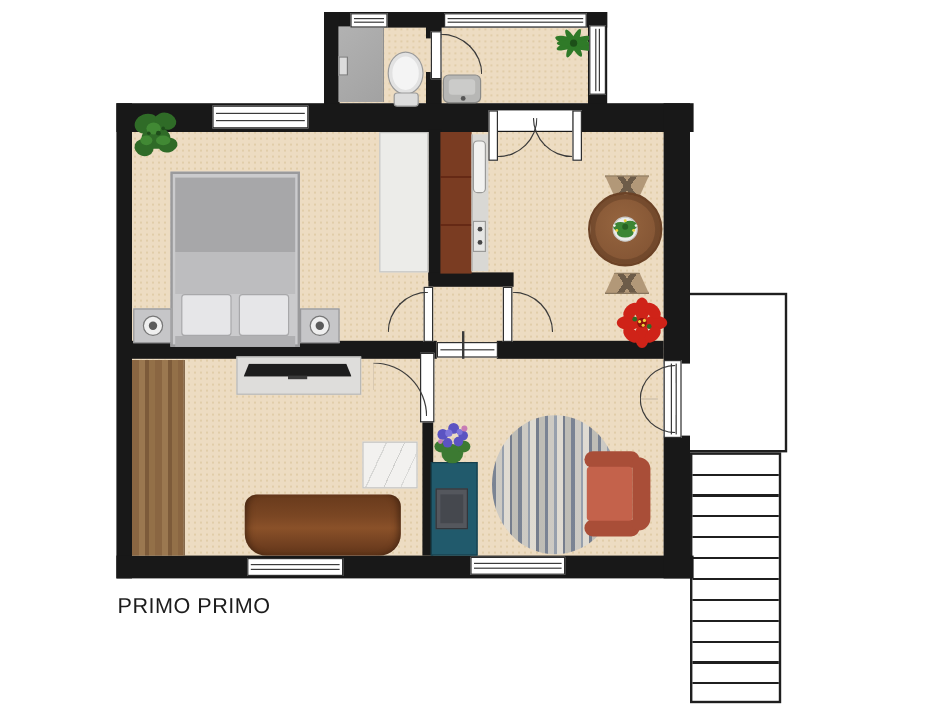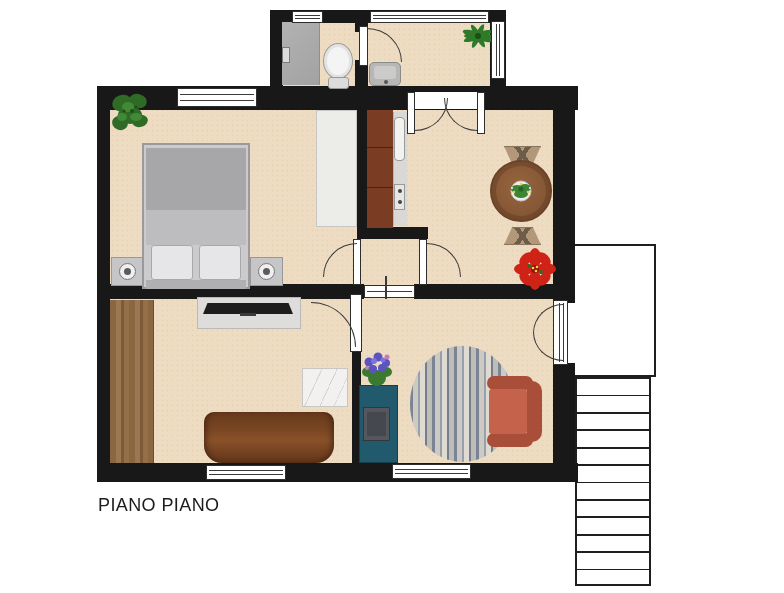--- a/index.html
+++ b/index.html
@@ -373,14 +373,14 @@
   <div class="abs frame" id="fr-living"></div>
   <div class="abs arc tr" id="arc-living"></div>
   <div class="abs" id="fr-rf-open"></div>
   <div class="abs frame" id="fr-rf-frame">
       <div class="ln l1"></div>
       <div class="ln l2"></div>
     </div>
   <div class="abs arc tl" id="arc-rf-a"></div>
   <div class="abs arc bl" id="arc-rf-b"></div>
 
-  <div class="abs" id="floor-label">PIANO PIANO</div>
+  <div class="abs" id="floor-label">PRIMO PRIMO</div>
 </div>
 
 </body></html>

